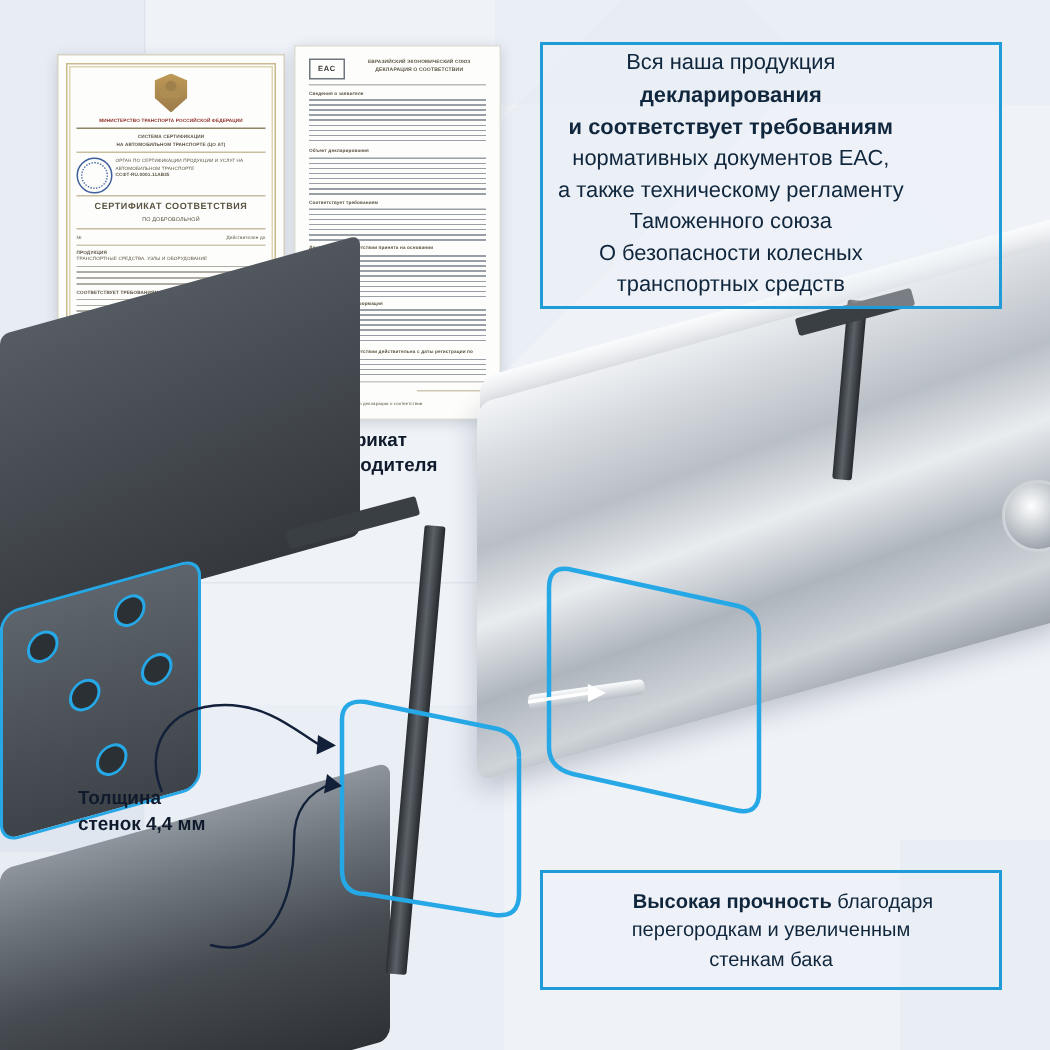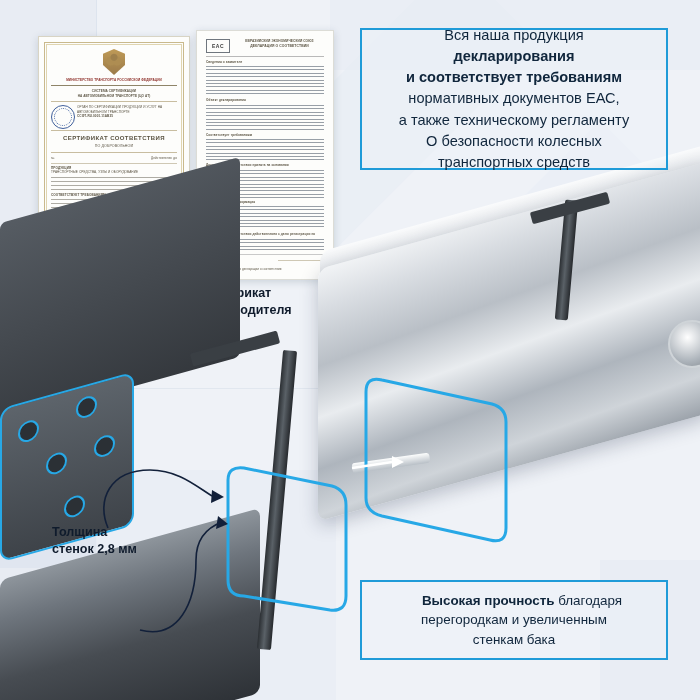--- a/index.html
+++ b/index.html
@@ -73,23 +73,23 @@
   }
 
   .cert-caption{
     position:absolute;color:#0f1b2c;font-size:12.5px;font-weight:bold;line-height:1.35;
   }
   #cap-tc{left:28px;top:305px;width:160px;}
   #cap-maker{left:196px;top:285px;width:160px;}
 
   
   #panel-top{
-    position:absolute;left:360px;top:28px;width:308px;height:142px;
+    position:absolute;left:360px;top:28px;width:308px;height:178px;
     border:2px solid #1f9bd8;background:rgba(238,243,249,.35);
-    box-sizing:border-box;display:flex;align-items:center;justify-content:center;
+    box-sizing:border-box;display:flex;align-items:center;
   }
   #panel-top .txt{
     text-align:center;color:#10263c;font-size:14.6px;line-height:1.45;padding:0 10px;
   }
 
   
   #panel-bottom{
     position:absolute;left:360px;top:580px;width:308px;height:80px;
     border:2px solid #1f9bd8;background:rgba(238,243,249,.35);
     box-sizing:border-box;display:flex;align-items:center;justify-content:center;
@@ -335,30 +335,31 @@
 
     <path d="M108 528 C 96 500, 110 470, 150 470 C 178 470, 196 486, 212 496" fill="none" stroke="#12203a" stroke-width="1.6"></path>
     <polygon points="212,490 224,497 211,503" fill="#12203a"></polygon>
 
     <path d="M140 630 C 178 640, 196 604, 196 560 C 196 540, 206 528, 222 522" fill="none" stroke="#12203a" stroke-width="1.6"></path>
     <polygon points="218,516 228,524 216,529" fill="#12203a"></polygon>
   </svg>
 
   <div class="anno" id="anno-thick">
     <div>Толщина</div>
-    <div>стенок 2,8 мм</div>
+    <div>стенок 4,4 мм</div>
   </div>
 
   <div id="panel-top">
     <div class="txt">
       <div>Вся наша продукция</div>
       <div style="font-weight:bold;">декларирования</div>
       <div style="font-weight:bold;">и соответствует требованиям</div>
       <div>нормативных документов ЕАС,</div>
       <div>а также техническому регламенту</div>
+      <div>Таможенного союза</div>
       <div>О безопасности колесных</div>
       <div>транспортных средств</div>
     </div>
   </div>
 
   <div id="panel-bottom">
     <div class="txt">
       <div>
         <b>Высокая прочность</b><span> благодаря</span>
       </div>

